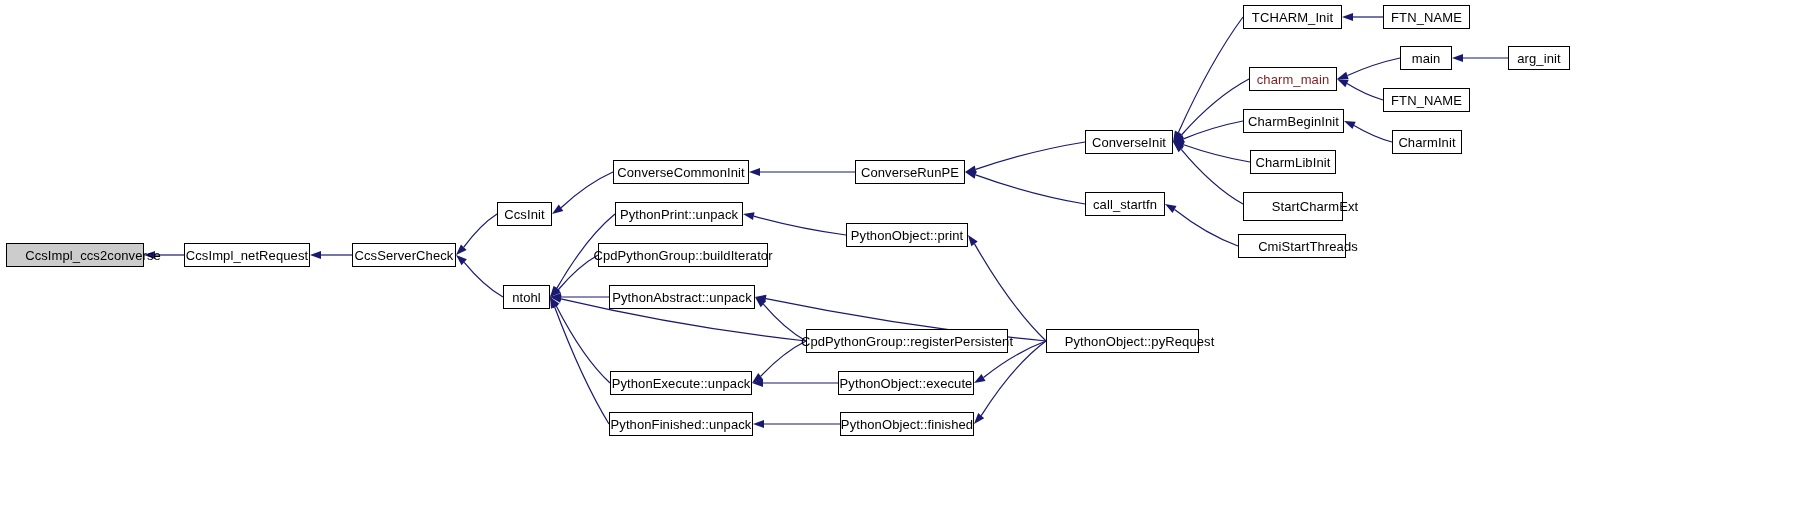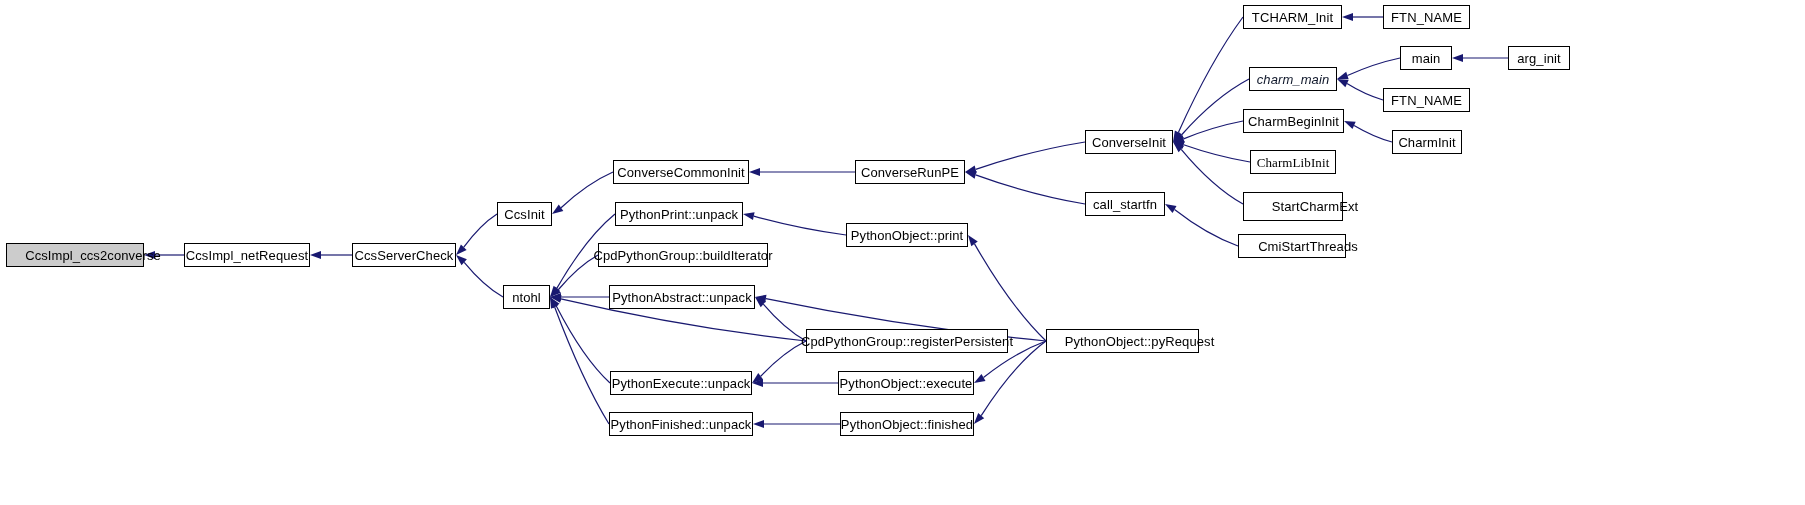--- a/index.html
+++ b/index.html
@@ -169,27 +169,27 @@
     </div>
     <div class="node" style="left: 1085px; top: 130px; width: 88px; height: 24px; border-color: rgb(0, 0, 0); background: rgb(255, 255, 255); color: rgb(0, 0, 0);">
       <span>ConverseInit</span>
     </div>
     <div class="node" style="left: 1085px; top: 192px; width: 80px; height: 24px; border-color: rgb(0, 0, 0); background: rgb(255, 255, 255); color: rgb(0, 0, 0);">
       <span>call_startfn</span>
     </div>
     <div class="node" style="left: 1243px; top: 5px; width: 99px; height: 24px; border-color: rgb(0, 0, 0); background: rgb(255, 255, 255); color: rgb(0, 0, 0);">
       <span>TCHARM_Init</span>
     </div>
-    <div class="node" style="left: 1249px; top: 67px; width: 88px; height: 24px; border-color: rgb(0, 0, 0); background: rgb(255, 255, 255); color: #0f172a; font-style: italic;">
+    <div class="node" style="left: 1249px; top: 67px; width: 88px; height: 24px; border-color: rgb(0, 0, 0); background: rgb(255, 255, 255); color: #7f1d1d;">
       <span>charm_main</span>
     </div>
     <div class="node" style="left: 1243px; top: 109px; width: 101px; height: 24px; border-color: rgb(0, 0, 0); background: rgb(255, 255, 255); color: rgb(0, 0, 0);">
       <span>CharmBeginInit</span>
     </div>
-    <div class="node" style="left: 1250px; top: 150px; width: 86px; height: 24px; border-color: rgb(0, 0, 0); background: rgb(255, 255, 255); color: rgb(0, 0, 0); font-family: Liberation Serif, serif;">
+    <div class="node" style="left: 1250px; top: 150px; width: 86px; height: 24px; border-color: rgb(0, 0, 0); background: rgb(255, 255, 255); color: rgb(0, 0, 0);">
       <span>CharmLibInit</span>
     </div>
     <div class="node" style="left: 1243px; top: 192px; width: 100px; height: 29px; border-color: rgb(0, 0, 0); background: rgb(255, 255, 255); color: rgb(0, 0, 0); padding-left: 44px;">
       <span>StartCharmExt</span>
     </div>
     <div class="node" style="left: 1238px; top: 234px; width: 108px; height: 24px; border-color: rgb(0, 0, 0); background: rgb(255, 255, 255); color: rgb(0, 0, 0); padding-left: 32px;">
       <span>CmiStartThreads</span>
     </div>
     <div class="node" style="left: 1383px; top: 5px; width: 87px; height: 24px; border-color: rgb(0, 0, 0); background: rgb(255, 255, 255); color: rgb(0, 0, 0);">
       <span>FTN_NAME</span>

